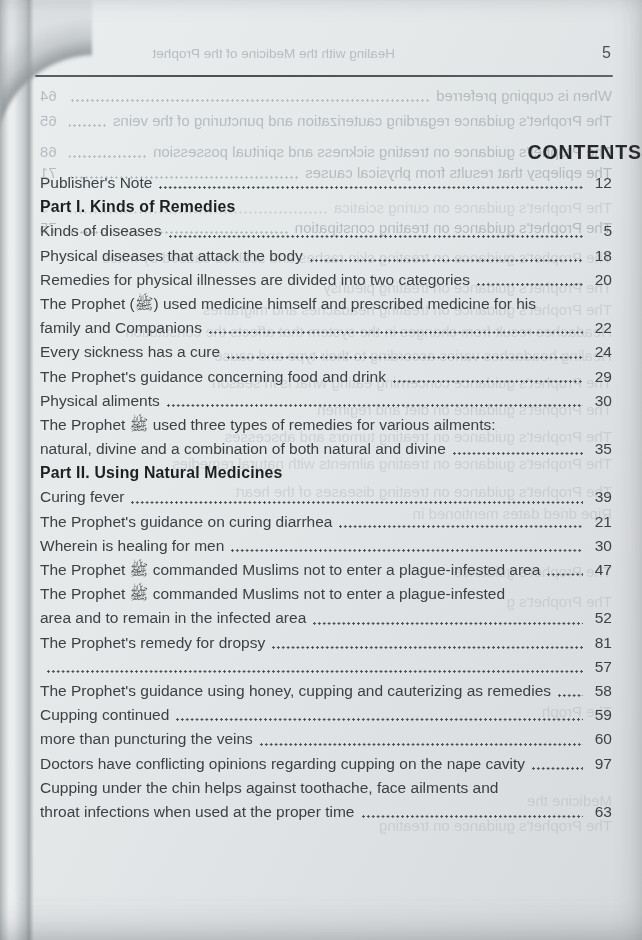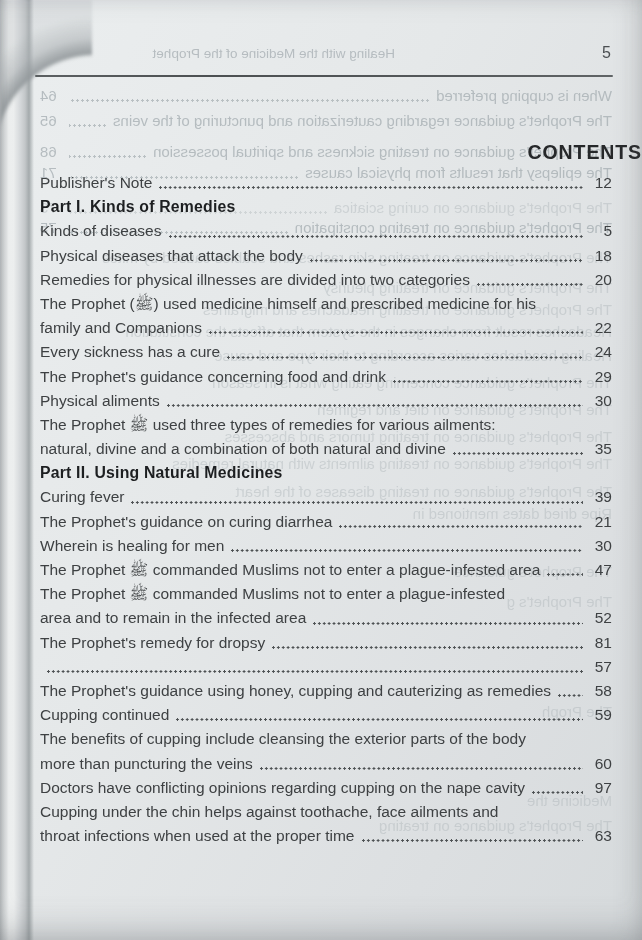--- a/index.html
+++ b/index.html
@@ -314,23 +314,20 @@
       </div>
       <div>
         <div class="row">
           <span class="t">Cupping continued</span>
           <span class="leader"></span>
           <span class="pg">59</span>
         </div>
       </div>
       <div>
         <div class="row">
-          <span class="t">The benefits of cupping include cleansing the exterior parts of the body</span>
-        </div>
-        <div class="row">
           <span class="t">more than puncturing the veins</span>
           <span class="leader"></span>
           <span class="pg">60</span>
         </div>
       </div>
       <div>
         <div class="row">
           <span class="t">Doctors have conflicting opinions regarding cupping on the nape cavity</span>
           <span class="leader"></span>
           <span class="pg">97</span>

